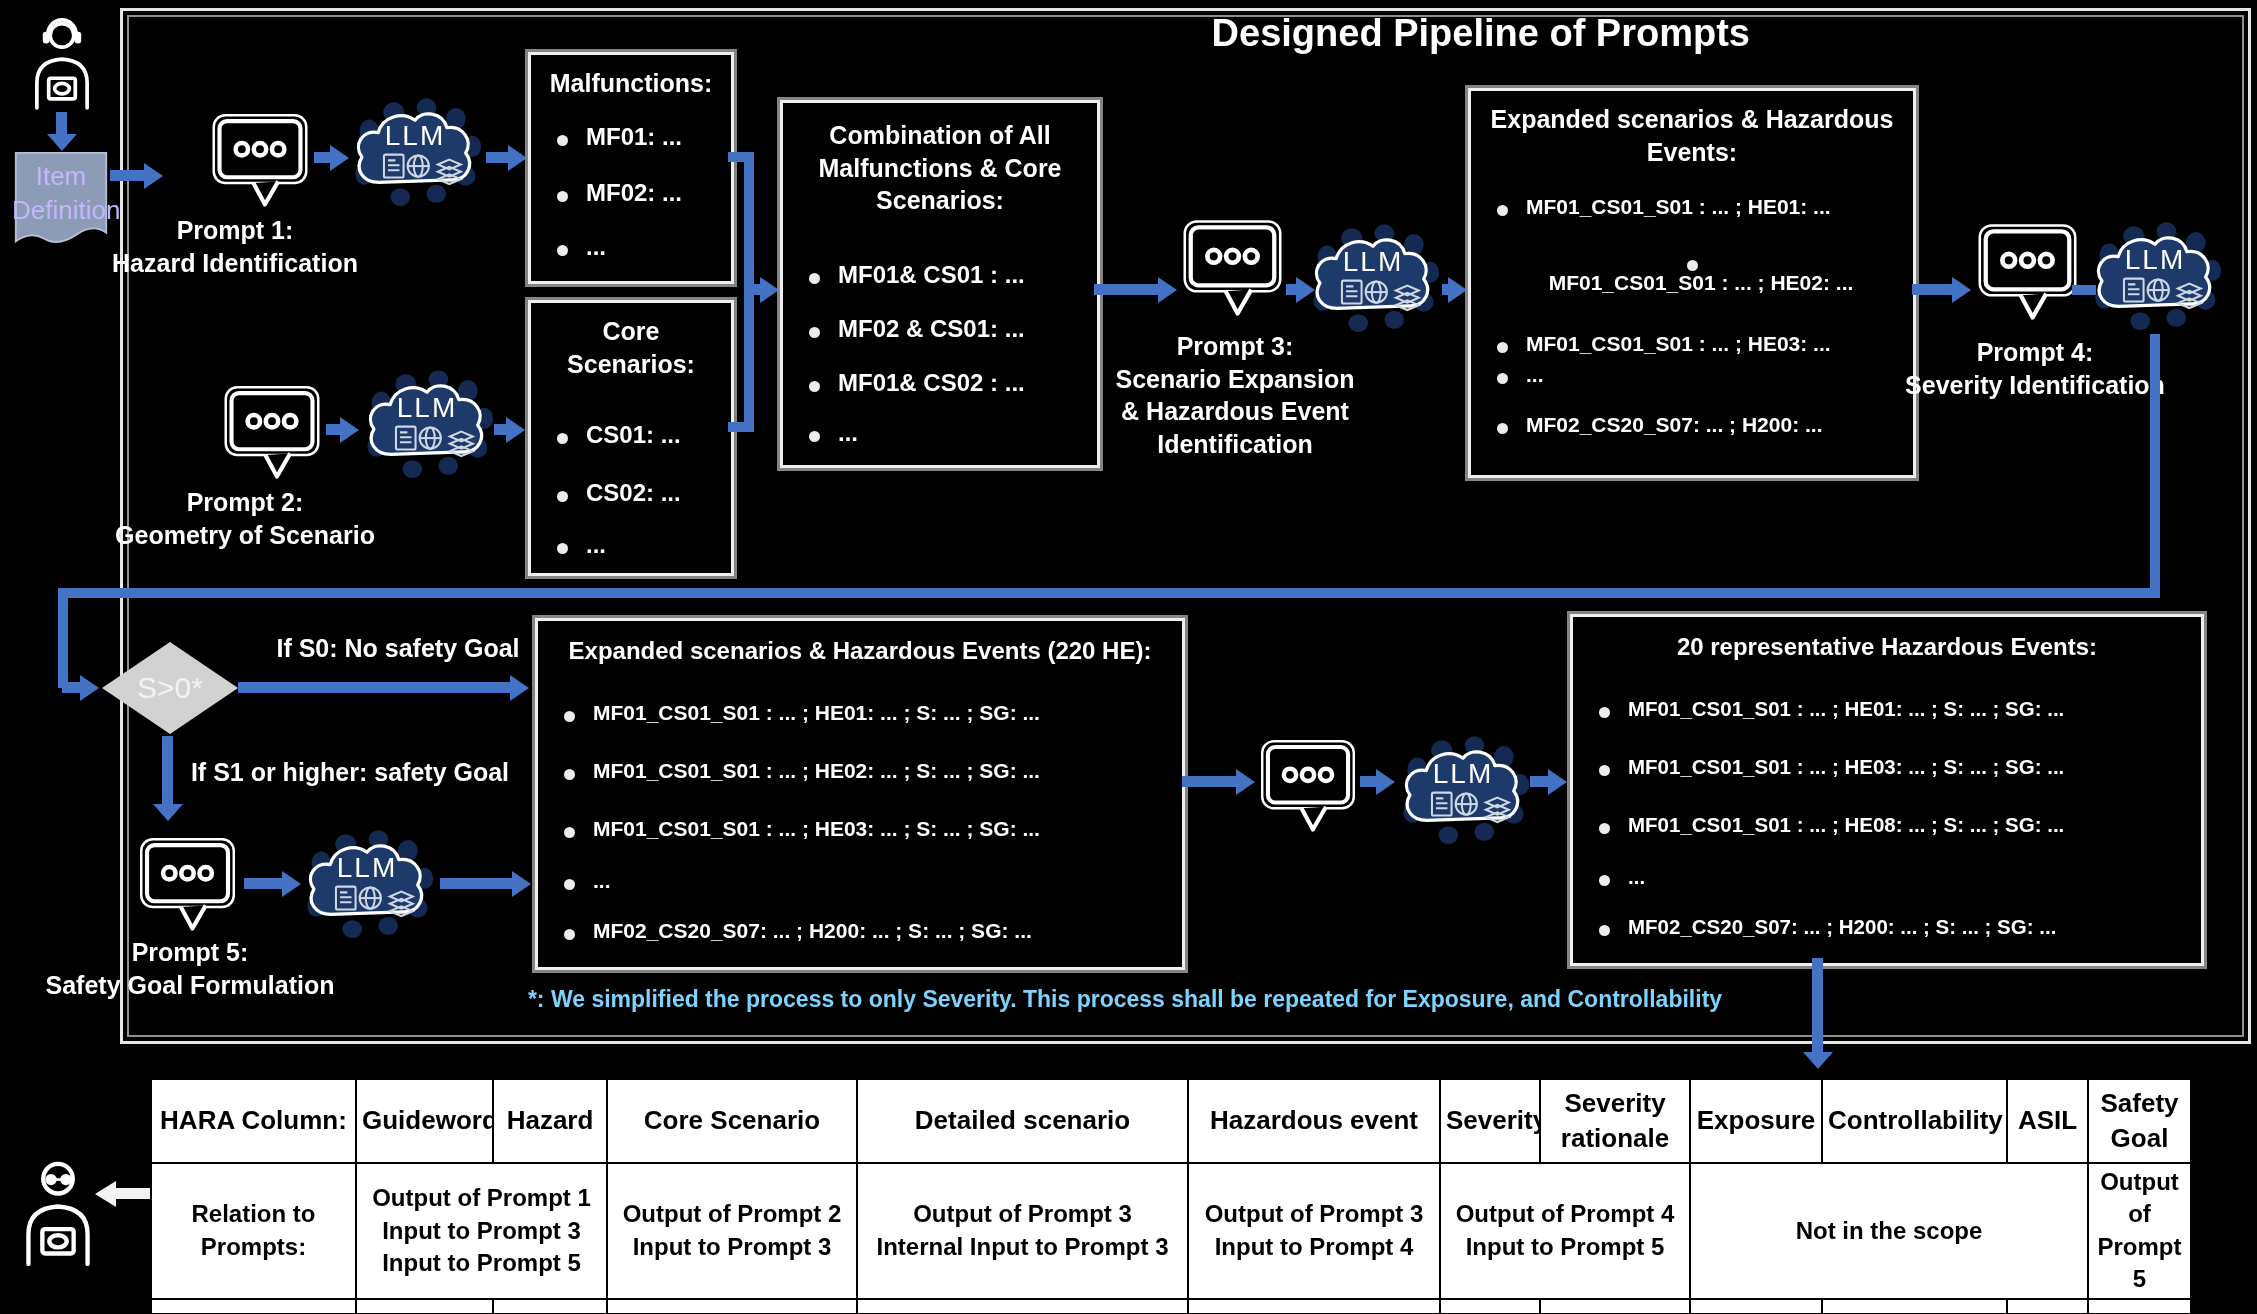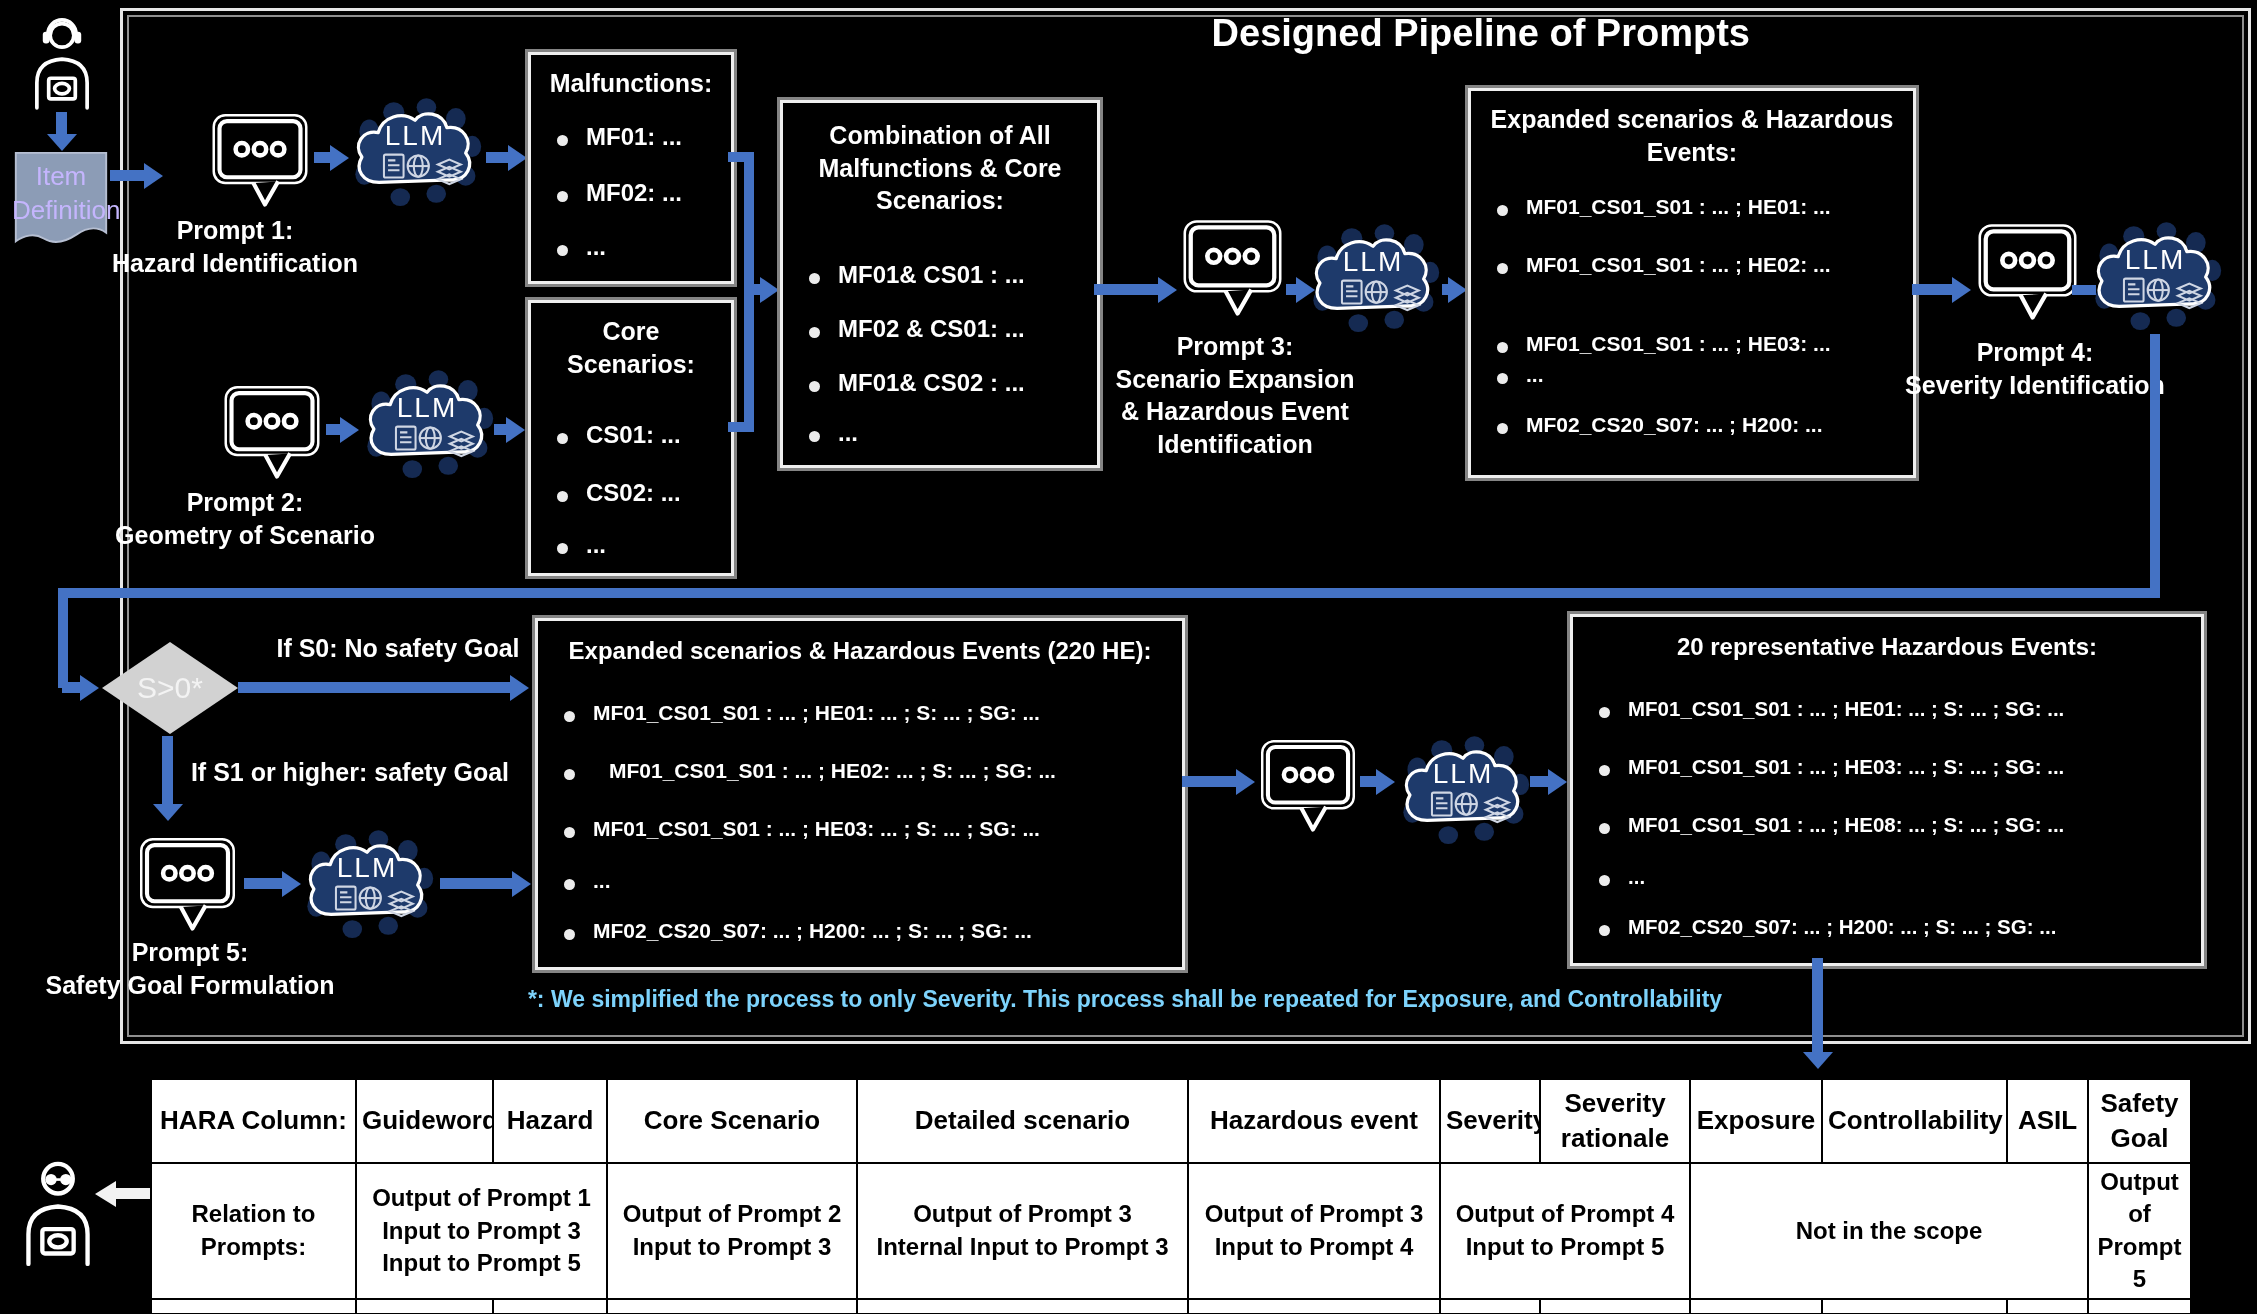--- a/index.html
+++ b/index.html
@@ -240,21 +240,21 @@
 
   <div class="wbox" style="left:1468px;top:88px;width:442px;height:384px;">
     <div class="btitle" style="top:12px;font-size:25px;">
       <div>Expanded scenarios &amp; Hazardous</div>
       <div>Events:</div>
     </div>
     <div class="bi" style="top:104px;font-size:21px;">
         <span class="dot"></span>
         <span>MF01_CS01_S01 : ... ; HE01: ...</span>
       </div>
-    <div class="bi" style="top:162px;font-size:21px;">
+    <div class="bi" style="top:162px;font-size:21px;flex-direction:column;">
         <span class="dot"></span>
         <span>MF01_CS01_S01 : ... ; HE02: ...</span>
       </div>
     <div class="bi" style="top:220px;font-size:21px;margin-top:21px;">
         <span class="dot"></span>
         <span>MF01_CS01_S01 : ... ; HE03: ...</span>
       </div>
     <div class="bi" style="top:272px;font-size:21px;">
         <span class="dot"></span>
         <span>...</span>
@@ -311,21 +311,21 @@
     <div class="llm-label">LLM</div>
   </div>
   <div class="ar" style="left:440px;top:878px;width:72px;"></div>
 
   <div class="wbox" style="left:535px;top:618px;width:644px;height:346px;">
     <div class="btitle" style="top:14px;font-size:24px;">Expanded scenarios &amp; Hazardous Events (220 HE):</div>
     <div class="bi" style="top:80px;font-size:21px;">
         <span class="dot"></span>
         <span>MF01_CS01_S01 : ... ; HE01: ... ; S: ... ; SG: ...</span>
       </div>
-    <div class="bi" style="top:138px;font-size:21px;gap:16px;">
+    <div class="bi" style="top:138px;font-size:21px;">
         <span class="dot"></span>
         <span>MF01_CS01_S01 : ... ; HE02: ... ; S: ... ; SG: ...</span>
       </div>
     <div class="bi" style="top:196px;font-size:21px;">
         <span class="dot"></span>
         <span>MF01_CS01_S01 : ... ; HE03: ... ; S: ... ; SG: ...</span>
       </div>
     <div class="bi" style="top:248px;font-size:21px;">
         <span class="dot"></span>
         <span>...</span>

